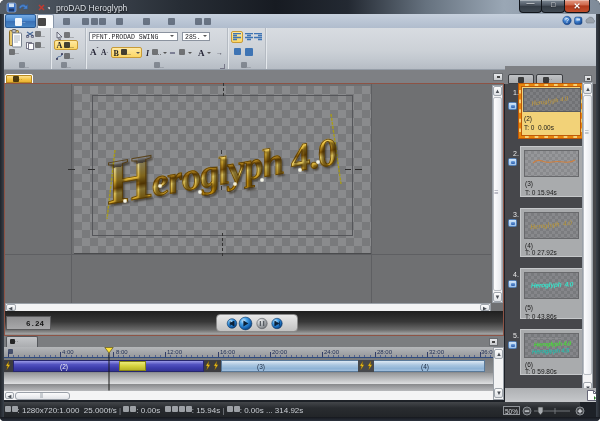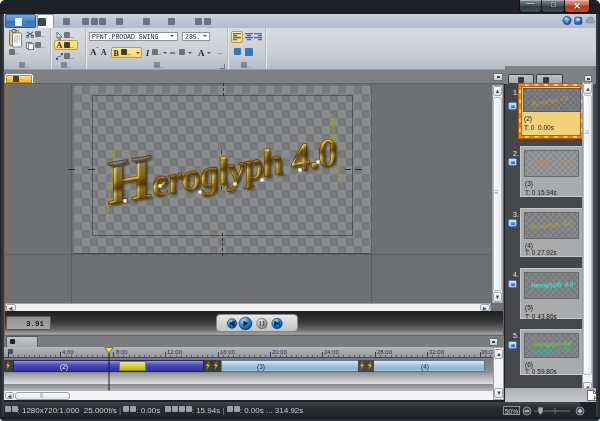--- a/index.html
+++ b/index.html
@@ -68,20 +68,31 @@
 #rfoot{left:505px;top:388px;width:91px;height:14px;background:linear-gradient(#aeb0b3,#c6c8cb)}
 
 #status{left:0px;top:402px;width:580px;height:15px;background:linear-gradient(#43464a,#292c30 40%,#222528);color:#c9cdd2;font-size:8px}
 #bottom{left:0px;top:417px;width:600px;height:4px;background:linear-gradient(#15181d,#2b323d);border-radius:0 0 4px 4px}
 
 #lbord{left:0;top:14px;width:4px;height:403px;background:linear-gradient(90deg,#20242a,#3a414a)}
 #rbord{left:596px;top:14px;width:4px;height:403px;background:linear-gradient(90deg,#3a414a,#20242a)}
 </style></head><body>
 <div id="app">
 
+  <div class="a" id="title">
+    <span class="txt">proDAD Heroglyph</span>
+    <svg style="position:absolute;left:6px;top:2px" width="44" height="11" viewBox="0 0 44 11">
+      <rect x="1" y="1" width="9" height="9" rx="1.5" fill="#3a6fc0" stroke="#9ab4dd" stroke-width="0.7"></rect>
+      <rect x="3" y="1.5" width="5" height="3.5" fill="#cfe0f2"></rect>
+        <rect x="3" y="6.5" width="5" height="3" fill="#1d3a70"></rect>
+      <path d="M13 6 a4 4 0 0 1 7-2 l1.5-1.5 v4.5 h-4.5 l1.5-1.5 a2.5 2.5 0 0 0-4 1z" fill="#4a82cc" stroke="#2a5a9a" stroke-width="0.5"></path>
+      <path d="M33 3 L38 8 M38 3 L33 8" stroke="#c03a30" stroke-width="1.6"></path>
+      <path d="M41 5 l4 0 -2 3z" fill="#d8dce2" transform="scale(0.8) translate(11,1.5)"></path>
+    </svg>
+  </div>
   <div class="wbtn" id="bmin">
       <span style="top:-2px">—</span>
     </div>
   <div class="wbtn" id="bmax">
       <span style="font-size:7px">□</span>
     </div>
   <div class="wbtn" id="bclo">
       <span style="font-size:8.5px;font-weight:bold">✕</span>
     </div>
 
@@ -237,21 +248,21 @@
     <div class="a" style="left:487.5px;top:208px;width:9px;height:10px;background:linear-gradient(#fdfdfd,#dfe2e6);border:1px solid #a0a6ad;border-radius:2px"></div>
     <span class="arr" style="left:489.5px;top:210px">▼</span>
 
     <div class="sbH" style="left:0px;top:219px;width:486px;height:9px"></div>
     <div class="a" style="left:1px;top:220px;width:10px;height:7px;background:linear-gradient(#fdfdfd,#dfe2e6);border:1px solid #a0a6ad;border-radius:2px"></div>
     <span class="arr" style="left:3.5px;top:221px;font-size:5px">◀</span>
     <div class="a" style="left:475px;top:220px;width:10px;height:7px;background:linear-gradient(#fdfdfd,#dfe2e6);border:1px solid #a0a6ad;border-radius:2px"></div>
     <span class="arr" style="left:478px;top:221px;font-size:5px">▶</span>
 
     <div id="transport">
-      <div id="tdisp">3.91</div>
+      <div id="tdisp">6.24</div>
       <div id="pbox"></div>
       <svg class="a" style="left:211px;top:3px" width="76" height="18" viewBox="0 0 76 18">
         <defs>
           <radialGradient id="bg1" cx="35%" cy="30%" r="75%">
               <stop offset="0%" stop-color="#cfe8fb"></stop>
               <stop offset="35%" stop-color="#4aa3e8"></stop>
               <stop offset="75%" stop-color="#1565b4"></stop>
               <stop offset="100%" stop-color="#0a3a70"></stop>
             </radialGradient>
           <radialGradient id="bg2" cx="35%" cy="30%" r="75%">

